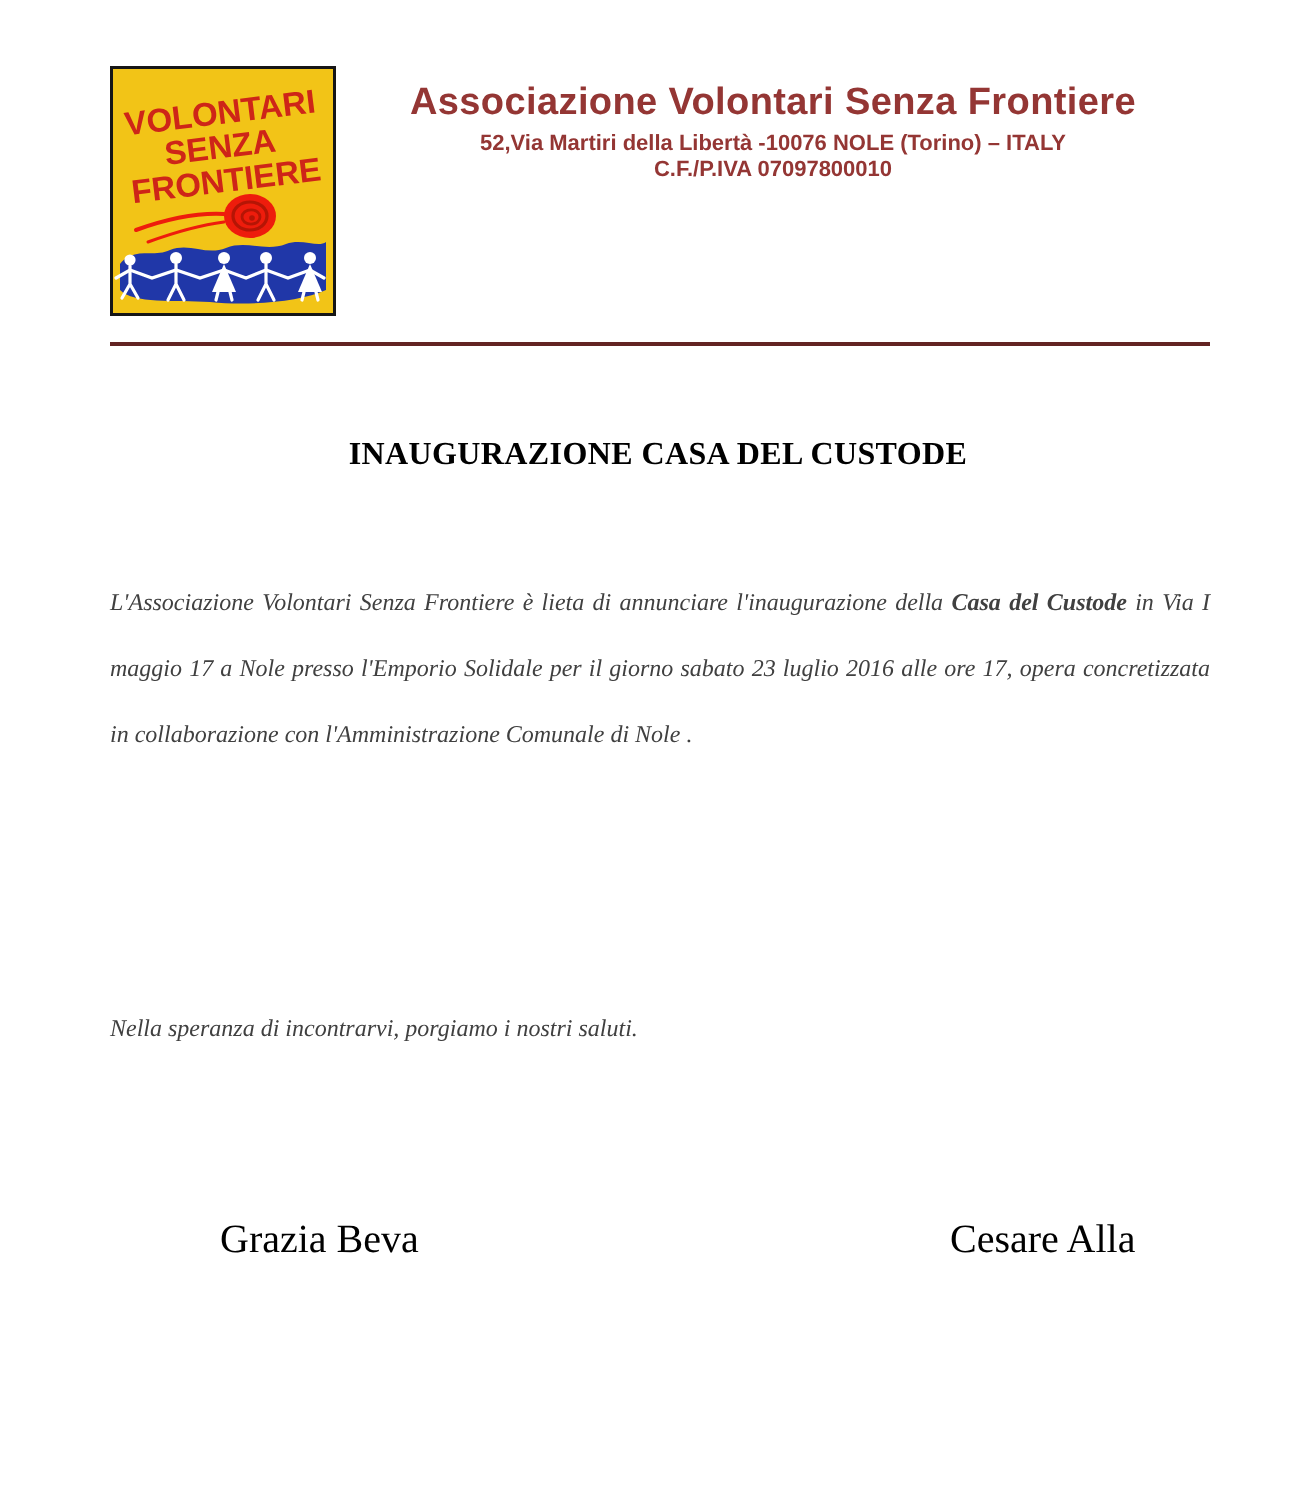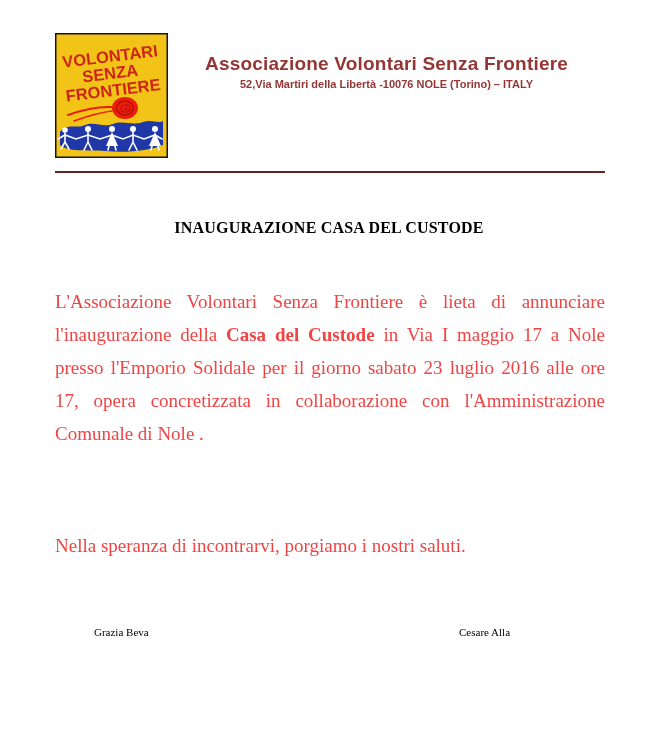--- a/index.html
+++ b/index.html
@@ -27,21 +27,20 @@
   }
   .header-text {
     position: absolute;
     left: 168px;
     top: 41px;
     width: 437px;
     text-align: center;
     color: #943634;
     font-family: "Liberation Sans", "DejaVu Sans", sans-serif;
     font-weight: bold;
-    margin-top: 12px;
   }
   .org-name {
     font-size: 19px;
     line-height: 22px;
     letter-spacing: 0.2px;
   }
   .header-lines {
     margin-top: 3px;
   }
   .header-line {
@@ -67,44 +66,44 @@
     font-weight: bold;
     font-size: 16px;
     line-height: 20px;
     letter-spacing: 0.2px;
     color: #000000;
   }
   .body-par {
     position: absolute;
     left: 55px;
     width: 550px;
-    font-size: 19px;
+    font-size: 12px;
     line-height: 33px;
-    color: #ef4444;
+    color: #404040;
     margin: 0;
+    font-style: italic;
   }
   .justified {
     text-align: justify;
     text-justify: inter-word;
   }
   .par-1 { top: 285px; }
   .par-2 { top: 420px; }
-  .par-3 { top: 536px; line-height: 20px; }
+  .par-3 { top: 504px; line-height: 20px; }
   .bold  { font-weight: bold; }
 
   .signatures {
     position: absolute;
-    left: 51px;
+    left: 67px;
     top: 610px;
     width: 550px;
     height: 24px;
-    font-size: 11px;
+    font-size: 20px;
     line-height: 20px;
     color: #000000;
-    margin-top: 12px;
   }
   .sig-left  { position: absolute; left: 43px;  top: 0; }
   .sig-right { position: absolute; left: 408px; top: 0; }
 </style>
 </head>
 <body>
 
 <div class="page">
 
   <div class="logo-wrap">
@@ -153,20 +152,21 @@
         <polygon points="100,99 94,113 106,113" fill="#ffffff" stroke="none"></polygon>
         <path d="M97 113 L 96 117 M103 113 L 104 117"></path>
       </g>
     </svg>
   </div>
 
   <div class="header-text">
     <div class="org-name">Associazione Volontari Senza Frontiere</div>
     <div class="header-lines">
       <div class="header-line">52,Via Martiri della Libertà -10076 NOLE (Torino) – ITALY</div>
+      <div class="header-line">C.F./P.IVA 07097800010</div>
     </div>
   </div>
 
   <div class="header-divider"></div>
 
   <div class="doc-title">INAUGURAZIONE CASA DEL CUSTODE</div>
 
   <p class="body-par justified par-1"><span>L'Associazione Volontari Senza Frontiere è lieta di annunciare l'inaugurazione della </span><span class="bold">Casa del Custode</span><span> in Via I maggio 17 a Nole presso l'Emporio Solidale per il giorno sabato 23 luglio 2016 alle ore 17, opera concretizzata in collaborazione con l'Amministrazione Comunale di Nole .</span></p>
 
 

